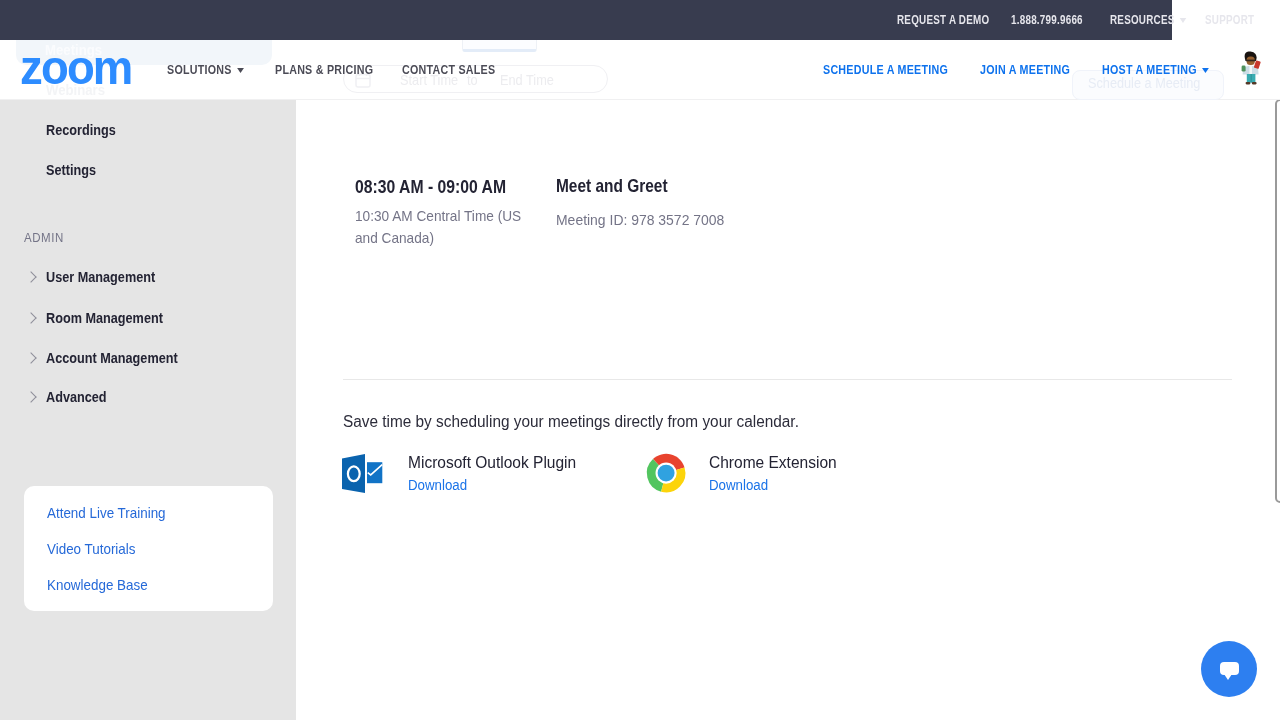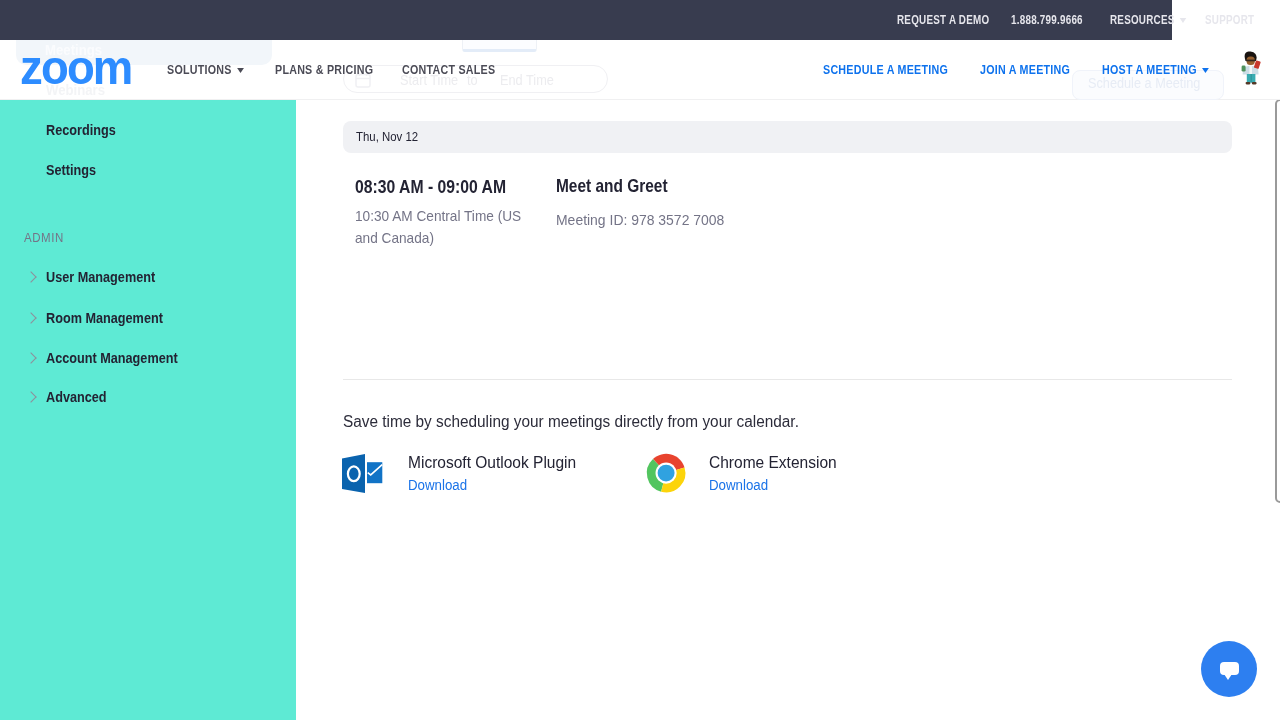--- a/index.html
+++ b/index.html
@@ -40,21 +40,21 @@
                        transform:scaleX(.85); transform-origin:left top; }
   .ghost-btn { position:absolute; left:1072px; top:30px; width:151.5px; height:30px;
                background:#fbfcfe; border:1px solid #f0f3fa; border-radius:8px; overflow:hidden; }
   .ghost-btn span { position:absolute; left:15px; top:3px; font-size:15.5px; color:#e7ecf5; white-space:nowrap;
                     transform:scaleX(.82); transform-origin:left top; }
 
   
   #logo { position:absolute; left:20px; top:10px; width:120px; height:40px; }
 
   
-  #sidebar { left:0; top:100px; width:296px; height:620px; background:#5eead4; z-index:5; }
+  #sidebar { left:0; top:100px; width:296px; height:620px; background:#e5e5e5; z-index:5; }
   .snav { position:absolute; left:46px; font-size:15px; font-weight:600; color:#232333; white-space:nowrap;
           transform:scaleX(.845); transform-origin:left center; }
   .schev { position:absolute; left:27px; width:8px; height:8px; border-top:1.5px solid #8e8e9a;
            border-right:1.5px solid #8e8e9a; transform:rotate(45deg); }
   #admin-label { position:absolute; left:24px; top:131px; font-size:12.5px; color:#747487; letter-spacing:.6px;
                  transform:scaleX(.92); transform-origin:left center; }
   #sidecard { position:absolute; left:24px; top:386px; width:249px; height:125px; background:#ffffff; border-radius:10px; }
   #sidecard a { position:absolute; left:23px; font-size:14.5px; color:#2569d8; text-decoration:none; white-space:nowrap;
                 transform:scaleX(.925); transform-origin:left center; }
 
@@ -149,24 +149,28 @@
   <div class="snav" style="top:61px">Settings</div>
   <div id="admin-label">ADMIN</div>
   <div class="schev" style="top:173px"></div>
     <div class="snav" style="top:168px">User Management</div>
   <div class="schev" style="top:214px"></div>
     <div class="snav" style="top:209px">Room Management</div>
   <div class="schev" style="top:254px"></div>
     <div class="snav" style="top:249px">Account Management</div>
   <div class="schev" style="top:293px"></div>
     <div class="snav" style="top:288px">Advanced</div>
+  <div id="sidecard">
+    <a style="top:19px">Attend Live Training</a>
+    <a style="top:55px">Video Tutorials</a>
+    <a style="top:91px">Knowledge Base</a>
+  </div>
 </div>
 
 <div id="main" class="abs">
-  <div id="datebar"><span>Thu, Nov 12</span></div>
   <div class="mtime">08:30 AM - 09:00 AM</div>
   <div class="mtopic">Meet and Greet</div>
   <div class="mtz">10:30 AM Central Time (US<br>and Canada)</div>
   <div class="mid">Meeting ID: 978 3572 7008</div>
   <div id="divider"></div>
   <div id="savetime">Save time by scheduling your meetings directly from your calendar.</div>
 
   <svg style="position:absolute;left:46px;top:354px" width="41" height="42" viewBox="0 0 41 42">
     <polygon points="0,4.6 23,0 23,39 0,35" fill="#0a63ae"></polygon>
     <rect x="25" y="8.2" width="15.3" height="21" fill="#1173c6"></rect>

